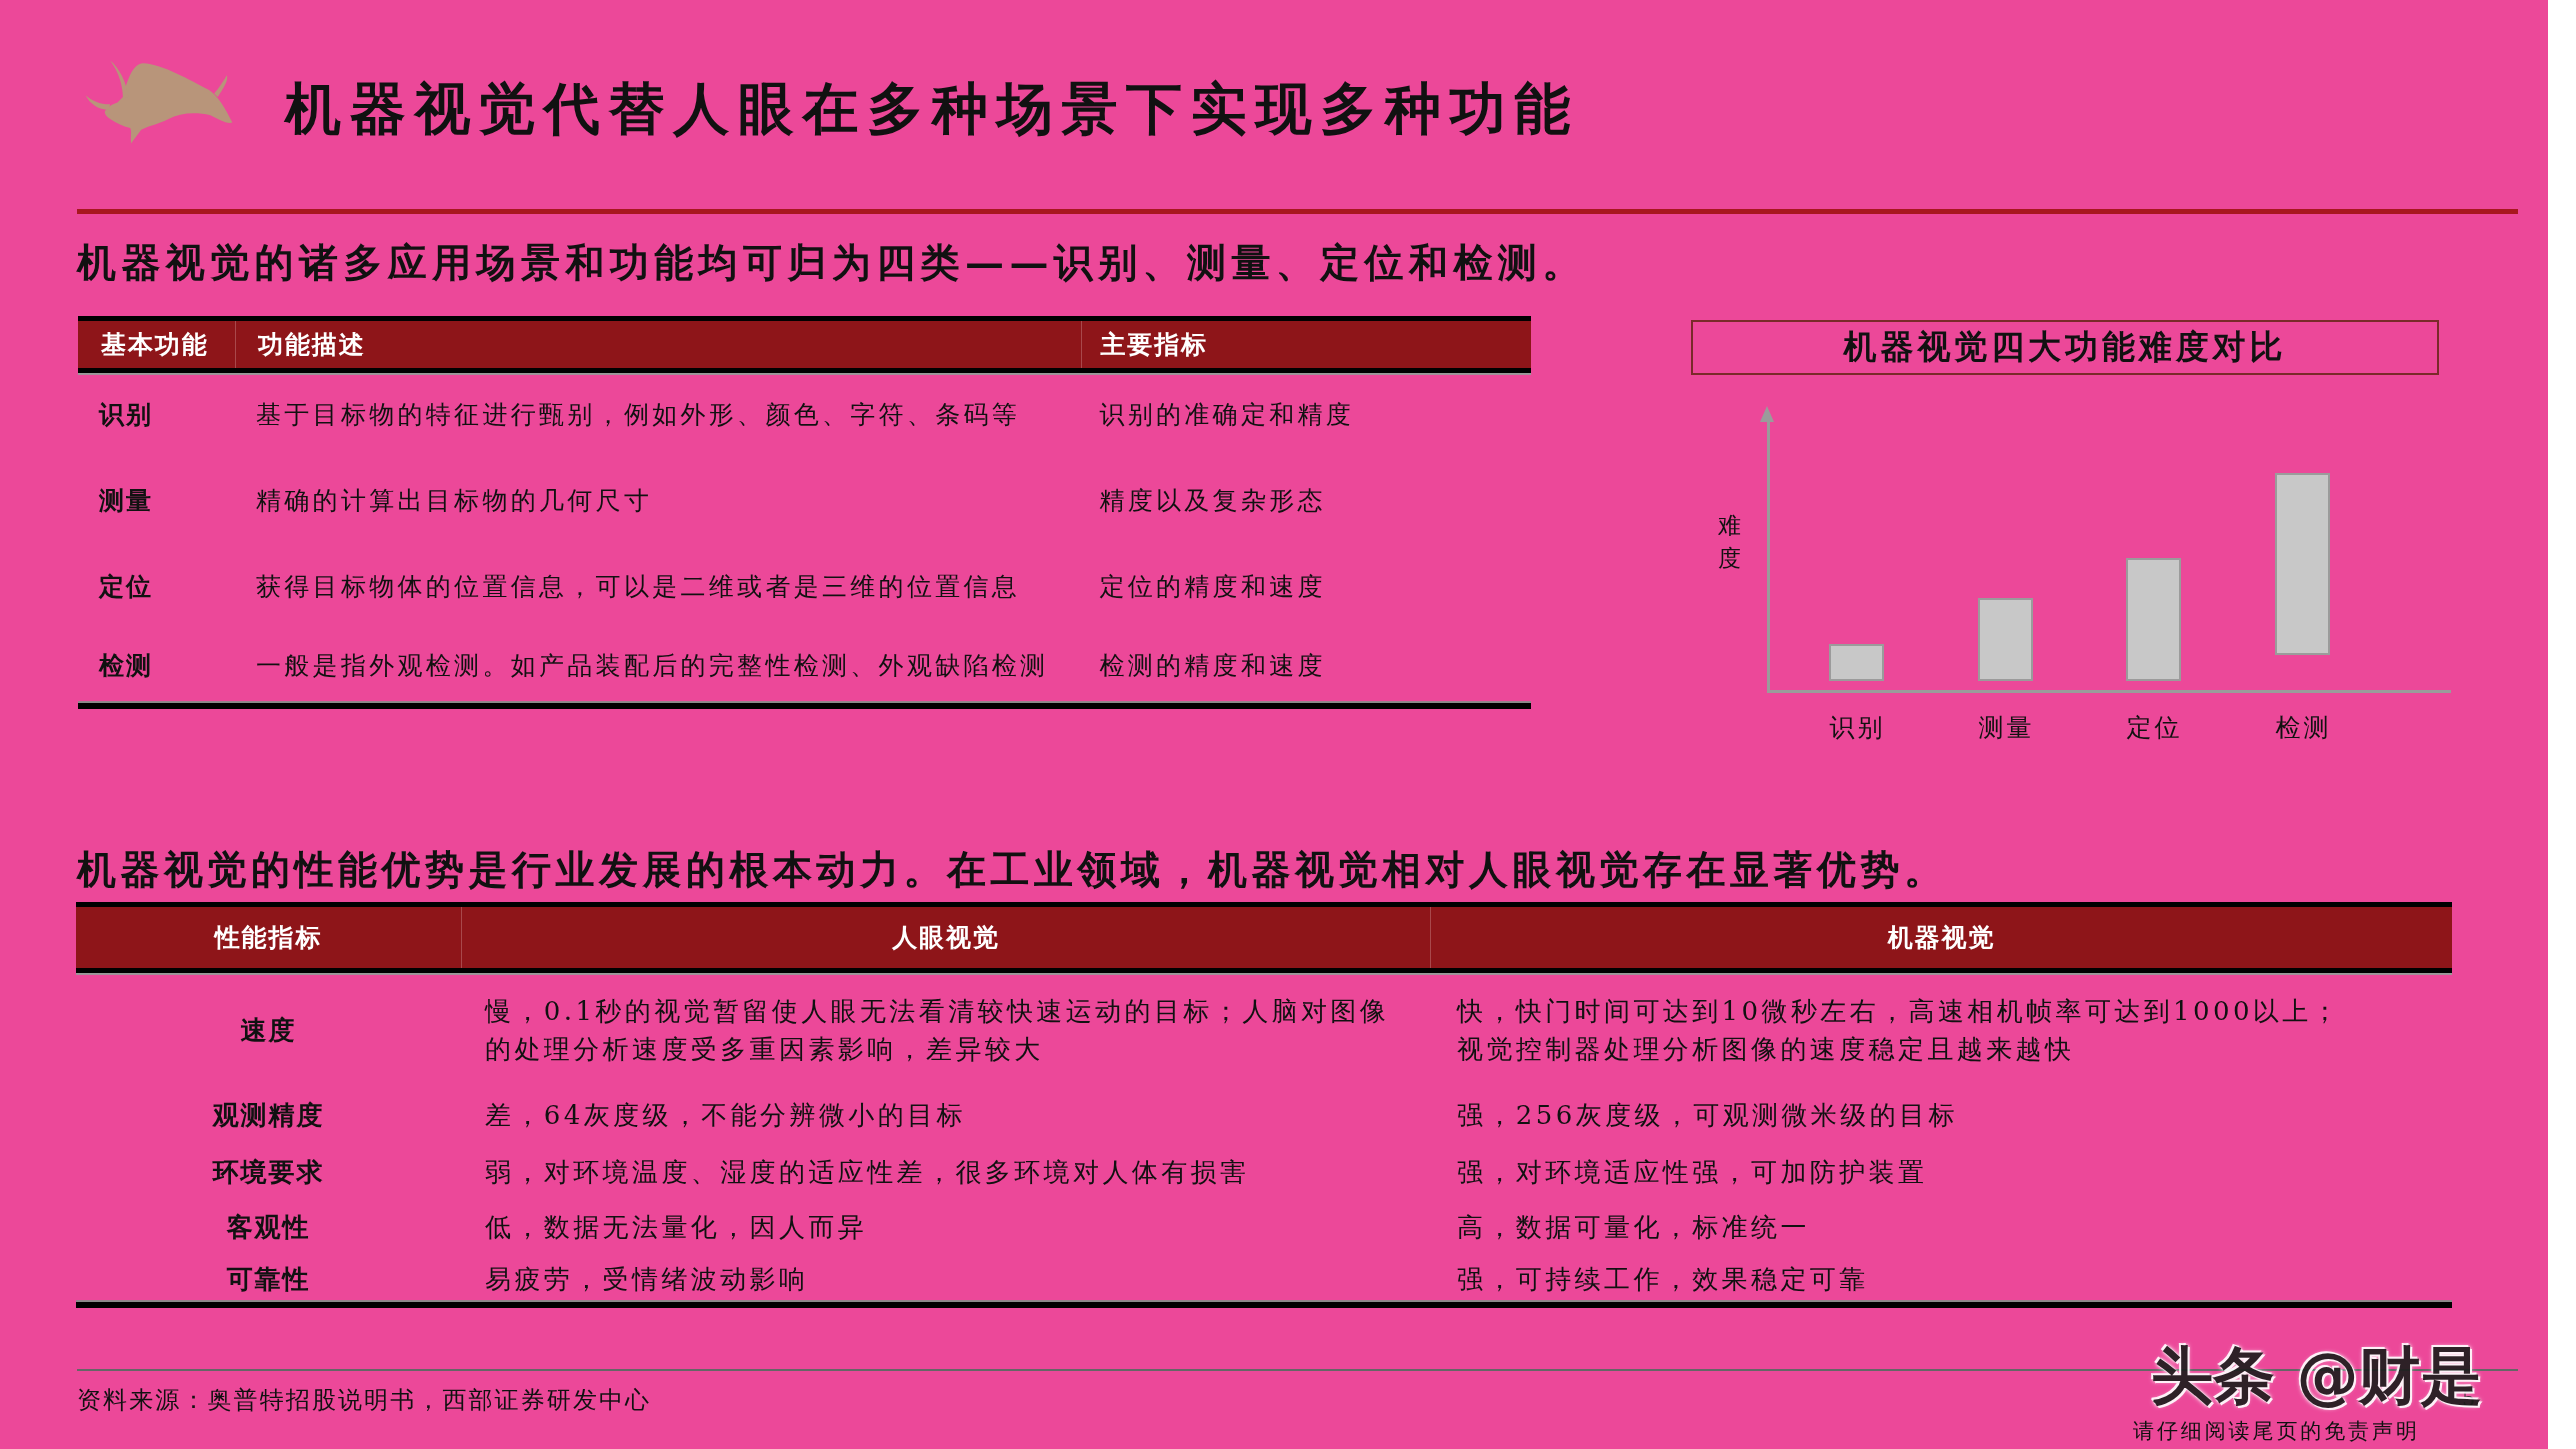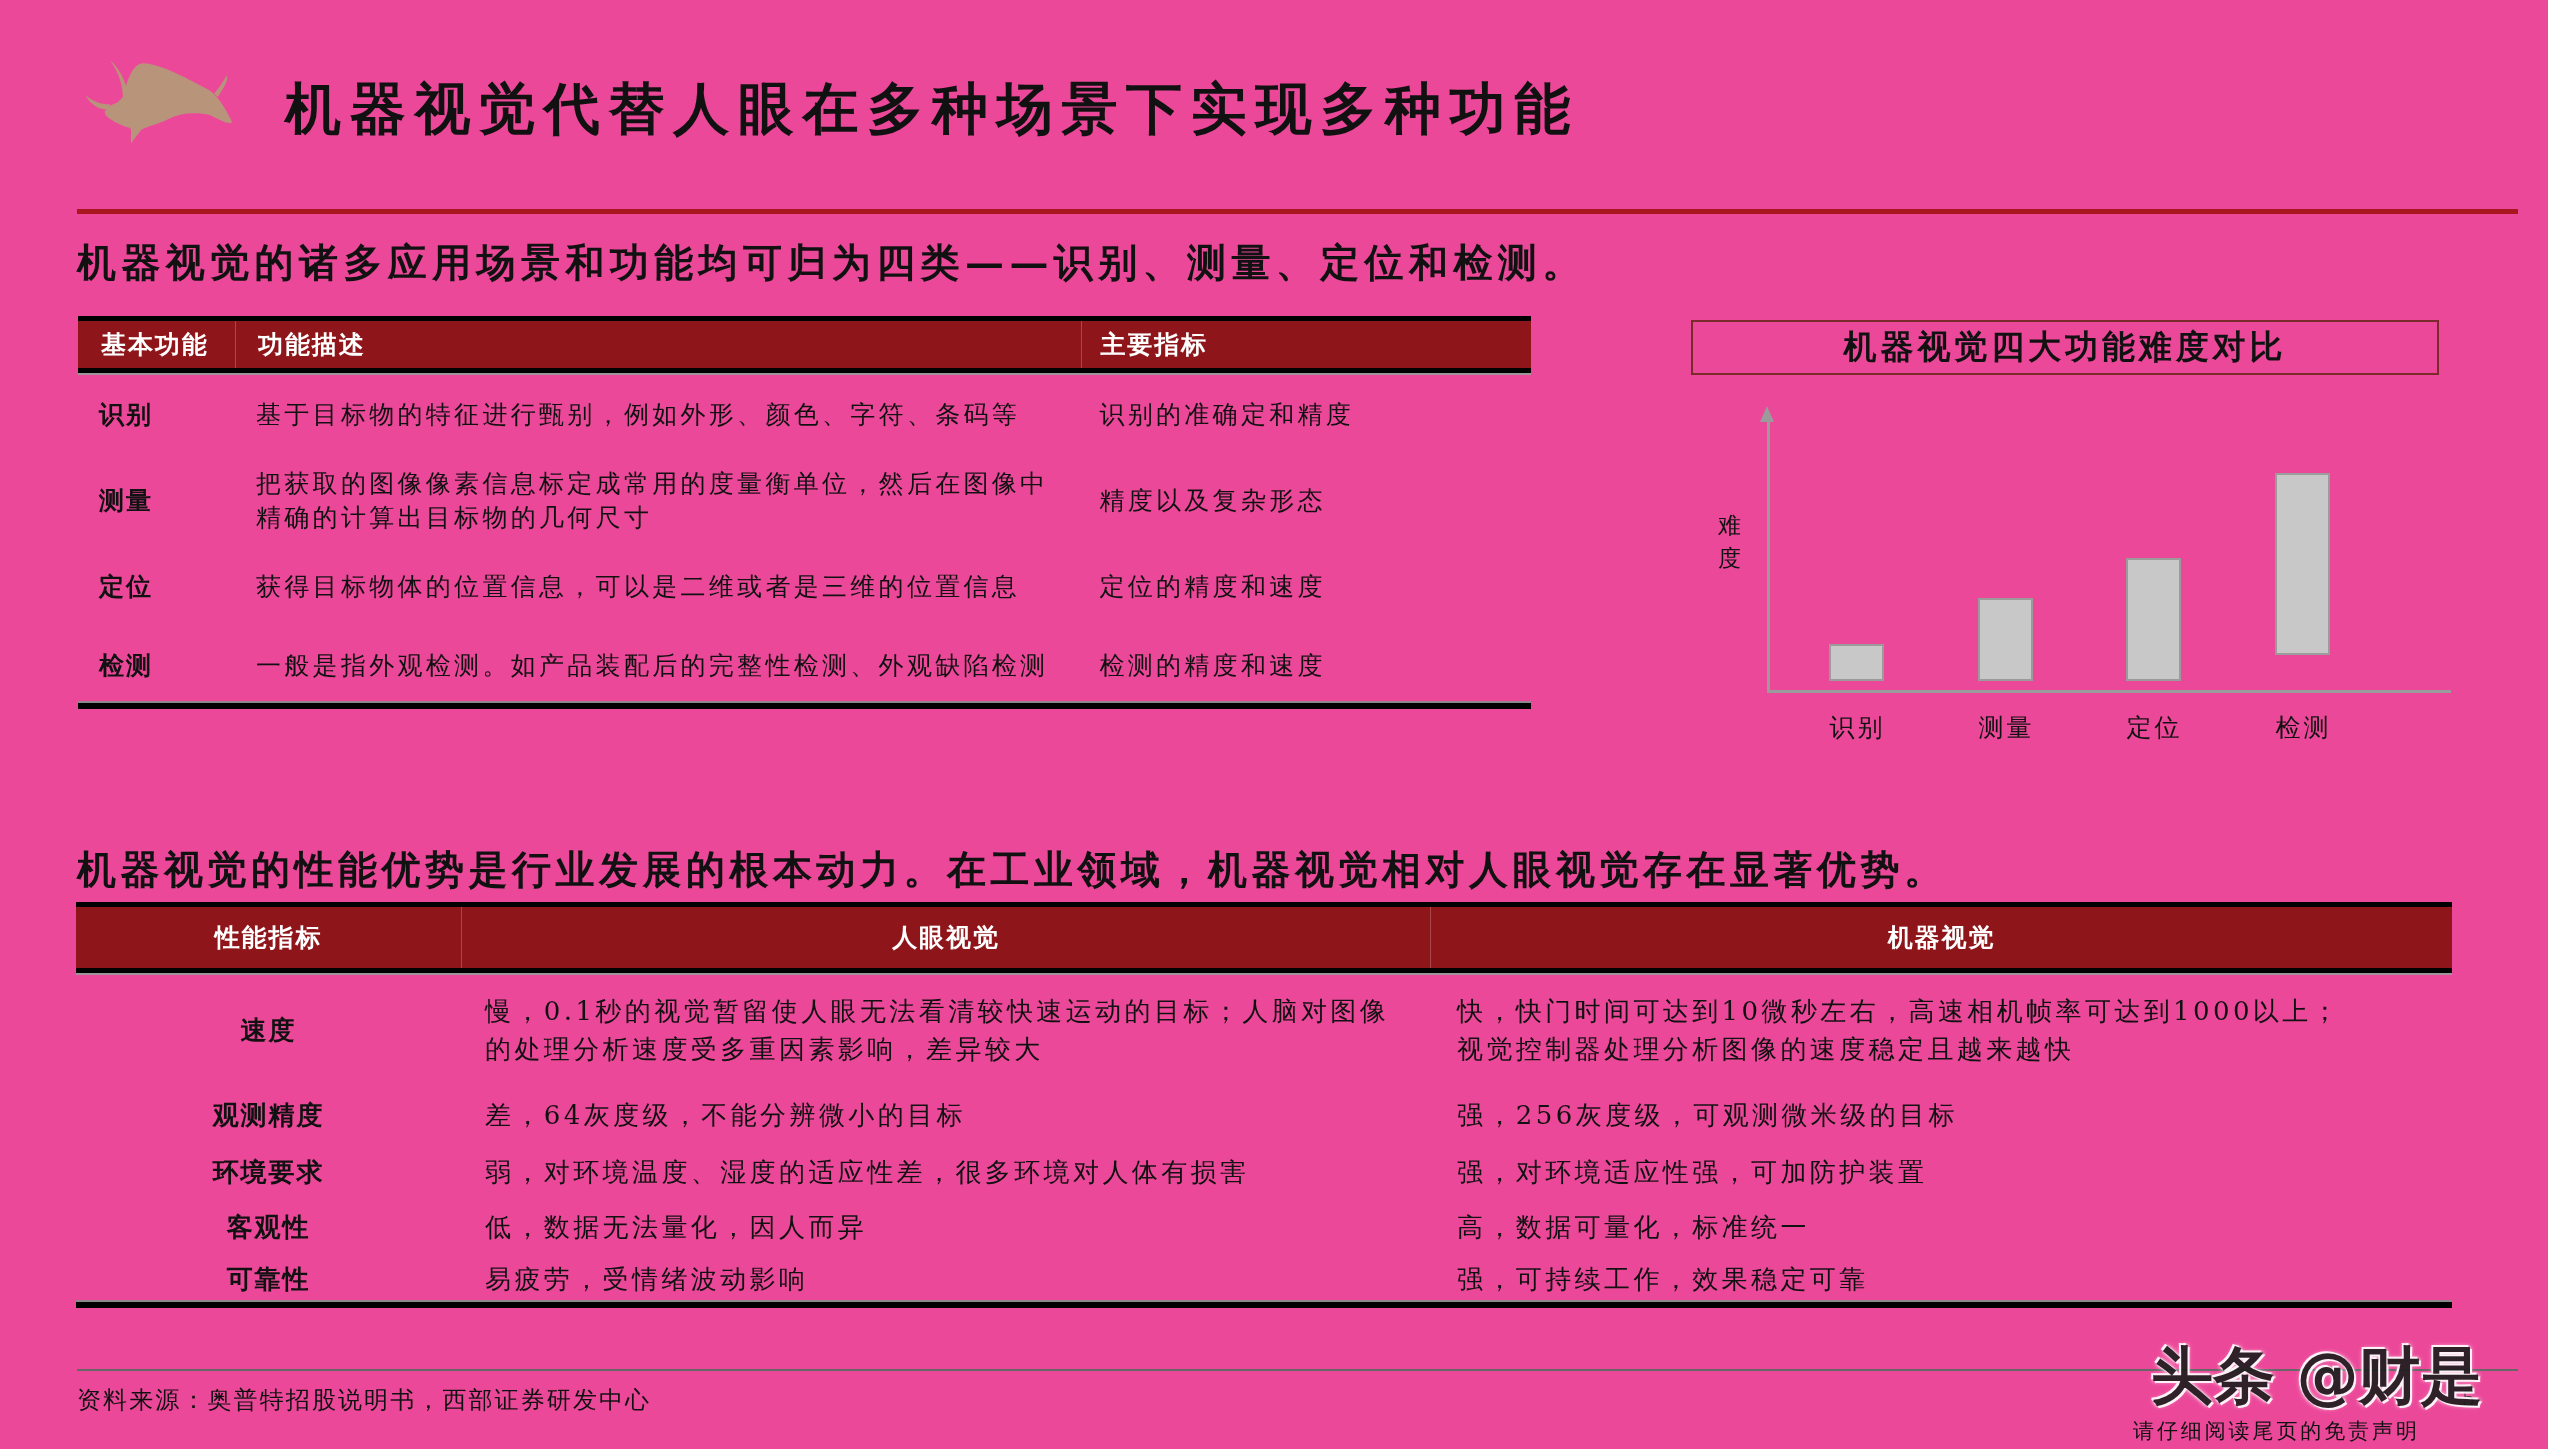--- a/index.html
+++ b/index.html
@@ -140,21 +140,20 @@
       <div class="cell key c1">识别</div>
       <div class="cell c2">
         <span class="line">基于目标物的特征进行甄别，例如外形、颜色、字符、条码等</span>
       </div>
       <div class="cell c3">识别的准确定和精度</div>
     </div>
 
     <div class="trow r1">
       <div class="cell key c1">测量</div>
       <div class="cell c2">
-        <span class="line">把获取的图像像素信息标定成常用的度量衡单位，然后在图像中</span>
         <span class="line">精确的计算出目标物的几何尺寸</span>
       </div>
       <div class="cell c3">精度以及复杂形态</div>
     </div>
 
     <div class="trow r2">
       <div class="cell key c1">定位</div>
       <div class="cell c2">
         <span class="line">获得目标物体的位置信息，可以是二维或者是三维的位置信息</span>
       </div>

